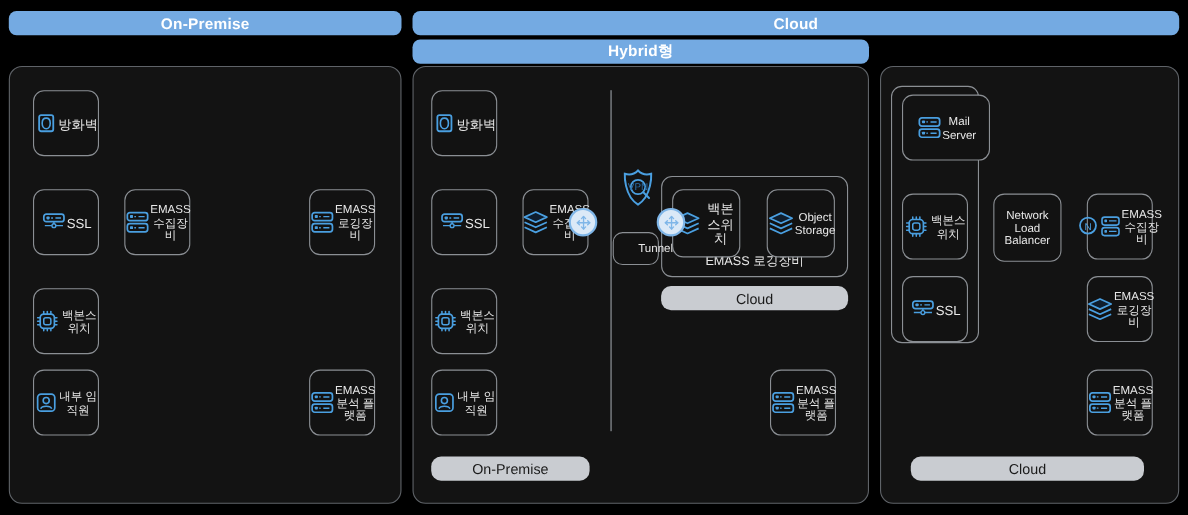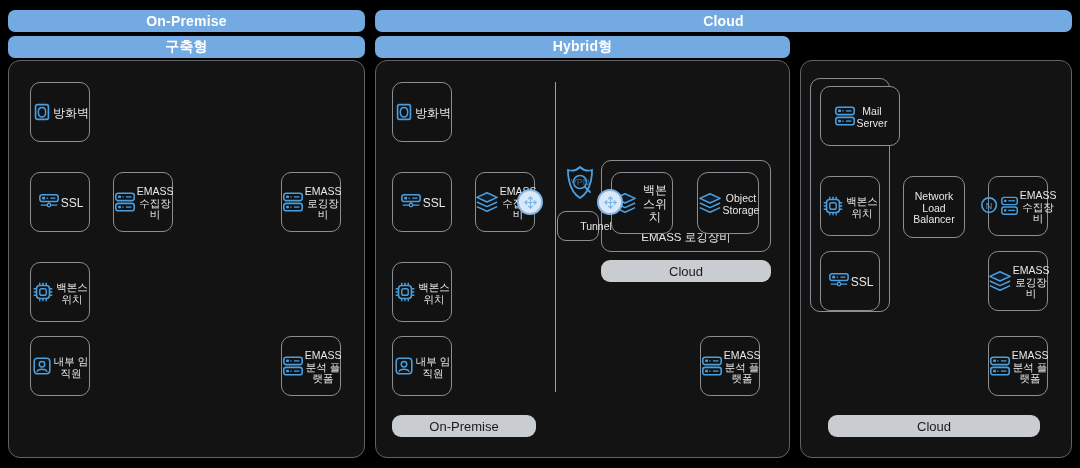--- a/index.html
+++ b/index.html
@@ -162,36 +162,33 @@
   <div class="panel" id="panel1" style="left: 375px; top: 60px; width: 415px; height: 398px;"></div>
   <div class="panel" id="panel2" style="left: 800px; top: 60px; width: 272px; height: 398px;"></div>
 
   <div class="hdr" id="th0" style="left: 8px; top: 10px; width: 357px;">
       <span>On-Premise</span>
     </div>
   <div class="hdr" id="th1" style="left: 375px; top: 10px; width: 697px;">
       <span>Cloud</span>
     </div>
 
-  <div class="hdr" id="sh0" style="left: 8px; top: 36px; width: 357px;">
-      <span>구축형</span>
-    </div>
   <div class="hdr" id="sh1" style="left: 375px; top: 36px; width: 415px;">
       <span>Hybrid형</span>
     </div>
 
   <div class="divider" id="divider2" style="left: 555px; top: 82px; height: 310px;"></div>
   <div class="group" id="loggroup" style="left: 601px; top: 160px; width: 170px; height: 92px;"></div>
   <div class="grouplabel" id="loglabel" style="left: 601px; width: 170px; top: 230px;">EMASS 로깅장비</div>
 
   <div class="tunnel" id="tunnelbox" style="left: 557px; top: 211px; width: 42px; height: 30px;">
       <span>Tunnel</span>
     </div>
 
-  <div class="vpn" id="vpnicon" style="left: 563px; top: 164px;">
+  <div class="vpn" id="vpnicon" style="left: 563px; top: 152px;">
     <svg width="36" height="44" viewBox="0 0 36 44">
       <path d="M17 3 C13 7, 8 7, 5 6 C5 6, 4 26, 17 34 C30 26, 29 6, 29 6 C26 7, 21 7, 17 3 Z" fill="none" stroke="#4A9FE0" stroke-width="1.8"></path>
       <circle cx="17" cy="18" r="6.5" fill="none" stroke="#4A9FE0" stroke-width="1.6"></circle>
       <line x1="21.8" y1="22.8" x2="27" y2="28" stroke="#4A9FE0" stroke-width="1.8" stroke-linecap="round"></line>
       <text x="17" y="21" text-anchor="middle" fill="#2b6ea8" font-size="9" font-family="Liberation Sans, sans-serif">VPN</text>
     </svg>
   </div>
 
   <div class="group" id="innergroup" style="left: 810px; top: 78px; width: 80px; height: 234px;"></div>
 
@@ -399,21 +396,21 @@
       <div class="node" style="left: 611px; top: 172px; width: 62px; height: 62px;">
         <span class="ico">
           <svg width="26" height="24" viewBox="0 0 28 26">
             <path d="M14 3 L25 8 L14 13 L3 8 Z" fill="#0f1e2e" stroke="#4A9FE0" stroke-width="1.7" stroke-linejoin="round"></path>
             <path d="M3 13 L14 18 L25 13" fill="none" stroke="#4A9FE0" stroke-width="1.7" stroke-linejoin="round"></path>
             <path d="M3 18 L14 23 L25 18" fill="none" stroke="#4A9FE0" stroke-width="1.7" stroke-linejoin="round"></path>
           </svg>
         </span>
         <span class="lbl big">백본스위치</span>
       </div>
-      <div class="node" style="left: 697px; top: 172px; width: 62px; height: 62px; border-radius: 11px;">
+      <div class="node" style="left: 697px; top: 172px; width: 62px; height: 62px;">
         <span class="ico">
           <svg width="26" height="24" viewBox="0 0 28 26">
             <path d="M14 3 L25 8 L14 13 L3 8 Z" fill="#0f1e2e" stroke="#4A9FE0" stroke-width="1.7" stroke-linejoin="round"></path>
             <path d="M3 13 L14 18 L25 13" fill="none" stroke="#4A9FE0" stroke-width="1.7" stroke-linejoin="round"></path>
             <path d="M3 18 L14 23 L25 18" fill="none" stroke="#4A9FE0" stroke-width="1.7" stroke-linejoin="round"></path>
           </svg>
         </span>
         <span class="lbl">Object
 Storage</span>
       </div>

